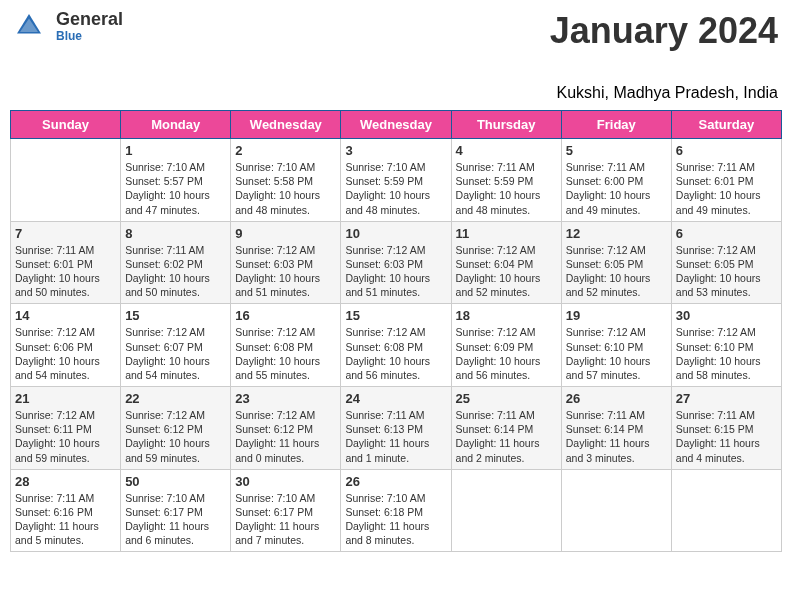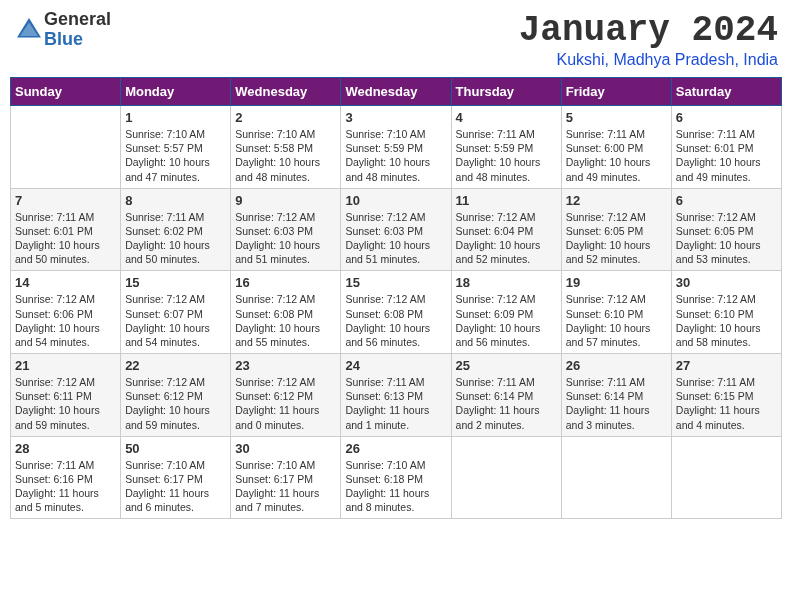--- a/index.html
+++ b/index.html
@@ -13,66 +13,66 @@
     .header {
       display: flex;
       justify-content: space-between;
       align-items: flex-start;
       margin-bottom: 8px;
       padding: 0 4px;
     }
     .logo {
       display: flex;
       align-items: center;
-      gap: 0;
+      gap: 12px;
     }
     .logo-text {
       display: flex;
       flex-direction: column;
       line-height: 1.1;
     }
     .logo-general {
       font-size: 18px;
       font-weight: bold;
       color: #333;
     }
     .logo-blue {
-      font-size: 18px;
+      font-size: 12px;
       font-weight: bold;
       color: #2a6db5;
     }
     .logo-icon {
       width: 30px;
       height: 30px;
     }
     .title-area {
       text-align: right;
     }
     .month-title {
       font-size: 36px;
       font-weight: bold;
       color: #333;
-      font-family: Liberation Mono, monospace;
     }
     .location {
       font-size: 16px;
-      color: #1d4ed8;
+      color: #000000;
+      margin-top: 32px;
     }
     .calendar {
       width: 100%;
       border-collapse: collapse;
       border: 1px solid #ccc;
     }
     .calendar th {
-      background-color: #701a75;
+      background-color: #ec4899;
       color: #fff;
       font-size: 13px;
       font-weight: bold;
       padding: 6px 4px;
-      text-align: left;
+      text-align: center;
       border: 1px solid #1a5a9a;
     }
     .calendar td {
       vertical-align: top;
       border: 1px solid #ccc;
       padding: 4px;
       width: 108px;
       min-height: 80px;
       background: #fff;
     }

